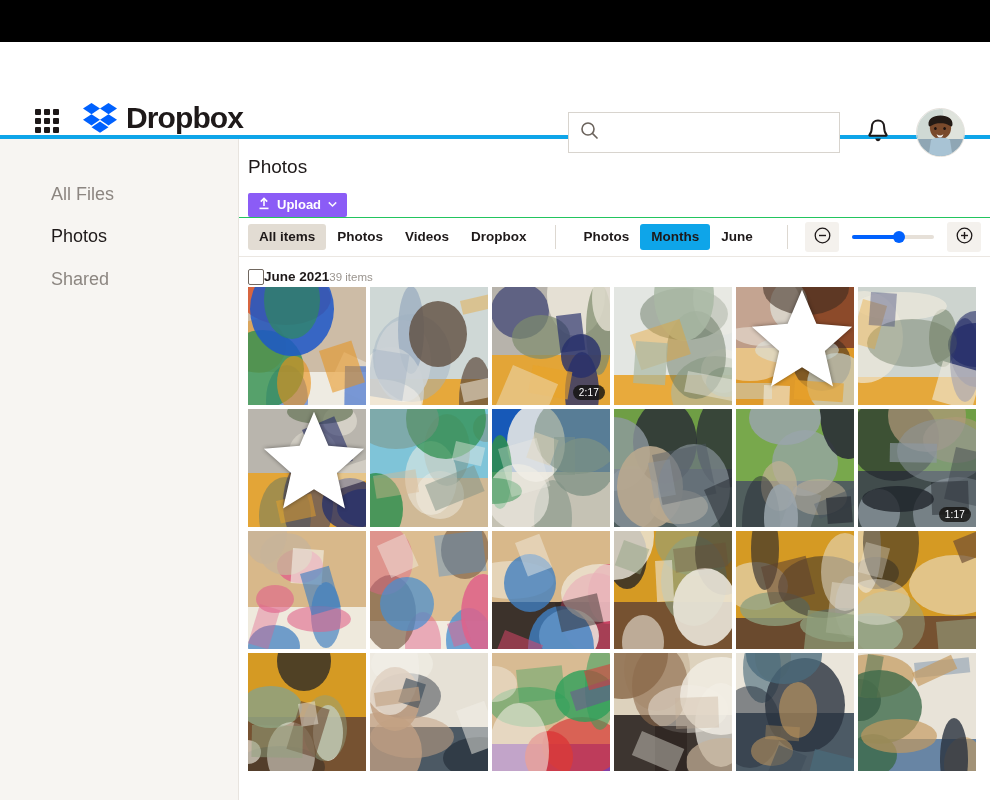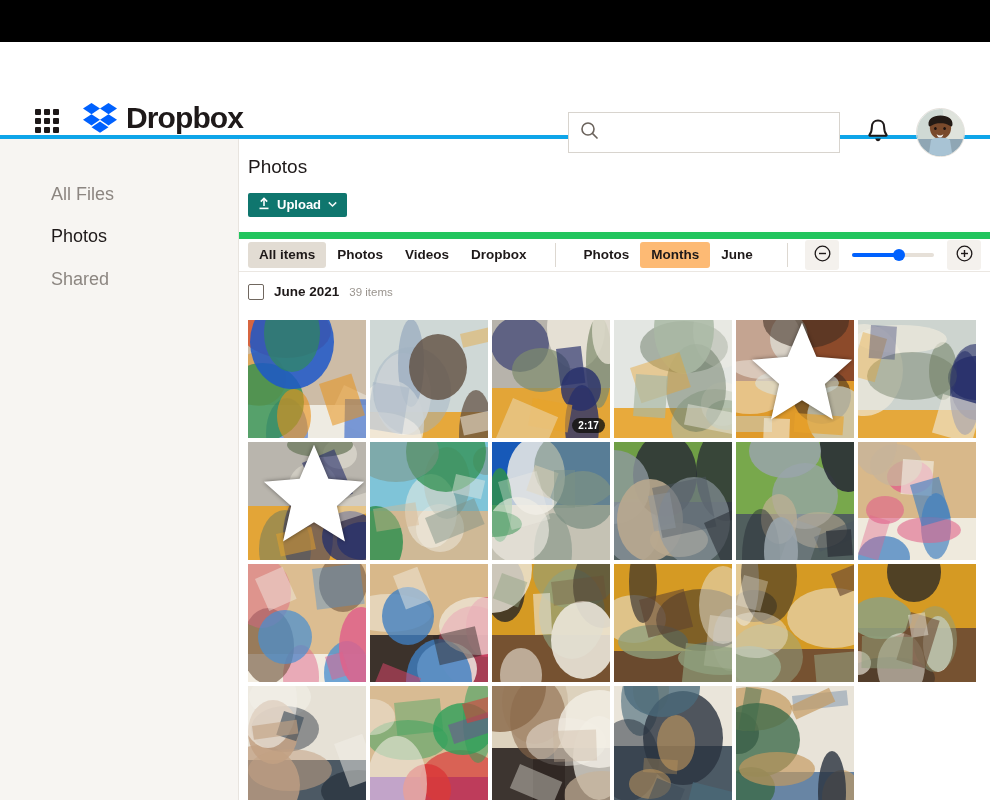--- a/index.html
+++ b/index.html
@@ -113,22 +113,21 @@
     font-size: 13px; font-weight: bold;
     border: none; border-radius: 2px;
     height: 24px; padding: 0 10px;
     cursor: pointer;
     font-family: "Liberation Sans", sans-serif;
   }
   .upload-btn .chev { font-size: 9px; opacity: .95; }
 
   
   .toolbar {
-    margin-top: 15px;
-    border-top: 7px solid #22c55e;
+    border-top: 1px solid #22c55e;
     border-bottom: 1px solid #ebe7e2;
     height: 40px;
     display: flex; align-items: center;
     padding: 0 9px 0 9px;
   }
   .seg-group { display: flex; align-items: center; }
   .seg {
     font-size: 13.5px; font-weight: bold; color: #1e1919;
     height: 26px; padding: 0 11px;
     display: flex; align-items: center;
@@ -163,22 +162,22 @@
   .slider-thumb {
     position: absolute; left: 57%; top: 50%;
     transform: translate(-50%, -50%);
     width: 12px; height: 12px; border-radius: 50%;
     background: #0061fe;
     cursor: grab;
   }
 
   
   .month-bar {
-    display: flex; align-items: center; gap: 10px;
-    padding: 12px 0 20px 9px;
+    display: flex; align-items: center; 
+    padding: 12px 0 2px 9px;
   }
   .chk {
     width: 16px; height: 16px;
     border: 1.6px solid #70675f;
     border-radius: 2px;
     background: #fff; cursor: pointer;
     flex: 0 0 auto;
   }
   .month-label {
     font-size: 13.5px; font-weight: bold; color: #1e1919;
@@ -194,21 +193,21 @@
   }
   .cell {
     width: 118px; height: 118px;
     position: relative; overflow: hidden;
     background: #ded9d2; cursor: pointer;
   }
   .cell svg { display: block; width: 118px; height: 118px; }
   .badge-time {
     position: absolute; right: 5px; bottom: 5px;
     background: rgba(20,18,16,.82); color: #fff;
-    font-size: 10px; font-weight: bold;
+    font-size: 10px; font-weight: normal;
     border-radius: 9px; padding: 2px 6px;
     letter-spacing: .2px;
   }
   .badge-star {
     position: absolute; left: 7px; bottom: 6px;
     line-height: 0;
     filter: drop-shadow(0 0 2px rgba(0,0,0,.45));
   }
 </style>
 </head>
@@ -280,21 +279,21 @@
   <div class="sidebar">
     <div class="nav-item">All Files</div>
     <div class="nav-item active">Photos</div>
     <div class="nav-item">Shared</div>
   </div>
 
   <div class="content">
 
     <div class="page-head">
       <div class="page-title">Photos</div>
-      <button class="upload-btn" style="background: #0f766e; text-align: center;">
+      <button class="upload-btn" style="background: #8b5cf6; text-align: center;">
         <span>
           <svg width="12" height="13" viewBox="0 0 12 13">
             <path d="M6 1.5 L6 9" stroke="#fff" stroke-width="1.6"></path>
             <path d="M2.8 4.6 L6 1.3 L9.2 4.6" fill="none" stroke="#fff" stroke-width="1.6"></path>
             <path d="M1.5 11.4 L10.5 11.4" stroke="#fff" stroke-width="1.6"></path>
           </svg>
         </span>
         <span>Upload</span>
         <span class="chev">
           <svg width="9" height="7" viewBox="0 0 9 7">
@@ -309,21 +308,21 @@
         <div class="seg on" style="background: rgb(226, 220, 211);">All items</div>
         <div class="seg">Photos</div>
         <div class="seg">Videos</div>
         <div class="seg">Dropbox</div>
       </div>
 
       <div class="vdiv"></div>
 
       <div class="seg-group">
         <div class="seg">Photos</div>
-        <div class="seg on" style="background: #fdba74;">Months</div>
+        <div class="seg on" style="background: #0ea5e9;">Months</div>
         <div class="seg">June</div>
       </div>
 
       <div class="spacer"></div>
       <div class="vdiv"></div>
 
       <div class="zoom-ctl">
         <button class="circ-btn">
           <span>
             <svg width="17" height="17" viewBox="0 0 17 17">
@@ -536,20 +535,37 @@
               <ellipse cx="43" cy="77" rx="18" ry="25" fill="#c0b094" opacity="0.71"></ellipse>
               <ellipse cx="49" cy="9" rx="36" ry="27" fill="#9aa5ac" opacity="0.84"></ellipse>
               <ellipse cx="25" cy="115" rx="19" ry="48" fill="#2a2f36" opacity="0.51"></ellipse>
               <ellipse cx="83" cy="88" rx="28" ry="18" fill="#c0b094" opacity="0.54"></ellipse>
               <ellipse cx="45" cy="109" rx="17" ry="34" fill="#9aa5ac" opacity="0.86"></ellipse>
               <rect x="78" y="95" width="53" height="16" fill="#4c5661" opacity="0.54" transform="rotate(-22 78 95)"></rect>
               <rect x="58" y="77" width="29" height="52" fill="#9aa5ac" opacity="0.33" transform="rotate(19 58 77)"></rect>
               <rect x="90" y="89" width="25" height="26" fill="#2a2f36" opacity="0.69" transform="rotate(-4 90 89)"></rect>
             </svg>
           </div>
+          <div class="cell" title="cattle-dog-looking-up-video">
+            <svg viewBox="0 0 118 118" preserveAspectRatio="none">
+              <rect width="118" height="118" fill="#6f9e45"></rect>
+              <rect x="0" y="62" width="118" height="118" fill="#3c434c" opacity="0.9"></rect>
+              <ellipse cx="100" cy="105" rx="45" ry="37" fill="#8d98a0" opacity="0.70"></ellipse>
+              <ellipse cx="36" cy="29" rx="45" ry="43" fill="#20252b" opacity="0.63"></ellipse>
+              <ellipse cx="69" cy="7" rx="39" ry="36" fill="#b19a7c" opacity="0.72"></ellipse>
+              <ellipse cx="21" cy="104" rx="21" ry="24" fill="#8d98a0" opacity="0.75"></ellipse>
+              <ellipse cx="40" cy="90" rx="36" ry="13" fill="#20252b" opacity="0.79"></ellipse>
+              <ellipse cx="98" cy="31" rx="33" ry="23" fill="#b19a7c" opacity="0.54"></ellipse>
+              <ellipse cx="84" cy="42" rx="45" ry="32" fill="#8d98a0" opacity="0.50"></ellipse>
+              <rect x="98" y="38" width="45" height="53" fill="#3c434c" opacity="0.45" transform="rotate(13 98 38)"></rect>
+              <rect x="32" y="34" width="47" height="19" fill="#8d98a0" opacity="0.68" transform="rotate(1 32 34)"></rect>
+              <rect x="73" y="73" width="37" height="33" fill="#20252b" opacity="0.46" transform="rotate(-2 73 73)"></rect>
+            </svg>
+            <div class="badge-time">1:17</div>
+          </div>
           <div class="cell" title="child-painting-watercolors-on-floor">
             <svg viewBox="0 0 118 118" preserveAspectRatio="none">
               <rect width="118" height="118" fill="#d8b88a"></rect>
               <rect x="0" y="76" width="118" height="118" fill="#f2efe6" opacity="0.9"></rect>
               <ellipse cx="52" cy="35" rx="23" ry="17" fill="#e0628a" opacity="0.81"></ellipse>
               <ellipse cx="26" cy="115" rx="26" ry="21" fill="#3f7fc1" opacity="0.73"></ellipse>
               <ellipse cx="38" cy="23" rx="26" ry="21" fill="#c8b49a" opacity="0.80"></ellipse>
               <ellipse cx="27" cy="68" rx="19" ry="14" fill="#e0628a" opacity="0.62"></ellipse>
               <ellipse cx="78" cy="84" rx="15" ry="33" fill="#3f7fc1" opacity="0.67"></ellipse>
               <ellipse cx="17" cy="0" rx="22" ry="33" fill="#c8b49a" opacity="0.81"></ellipse>

